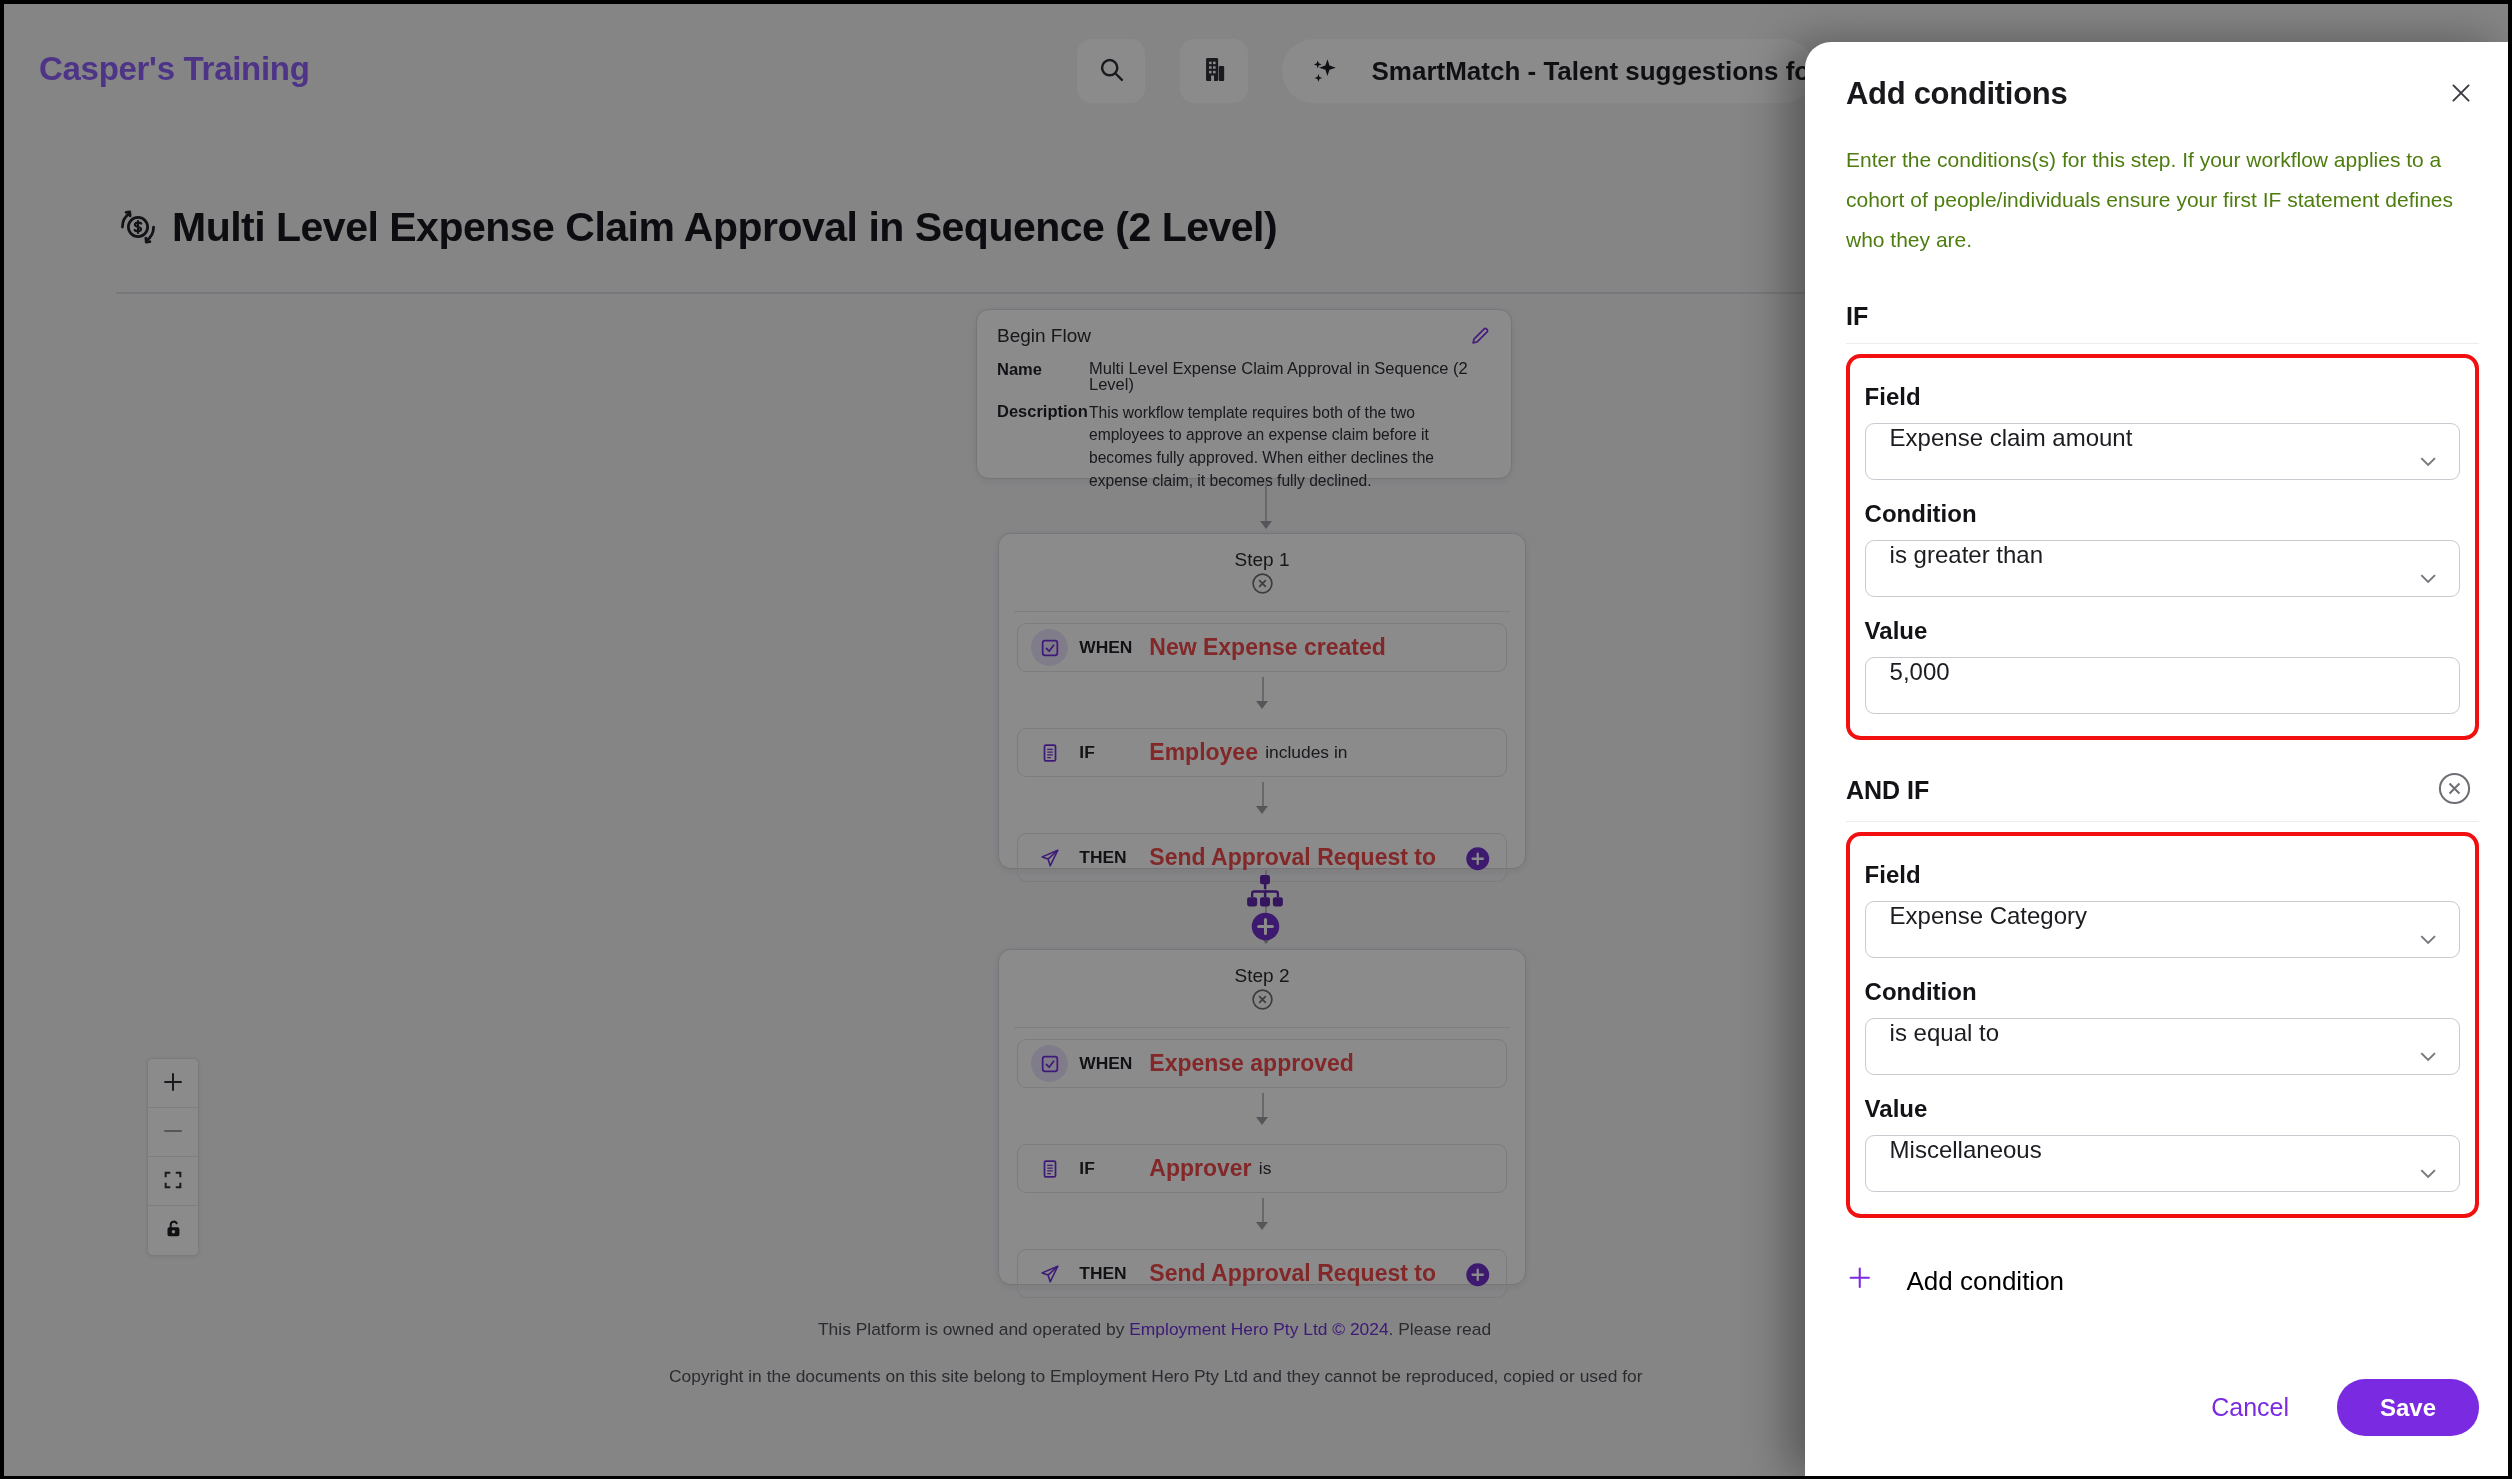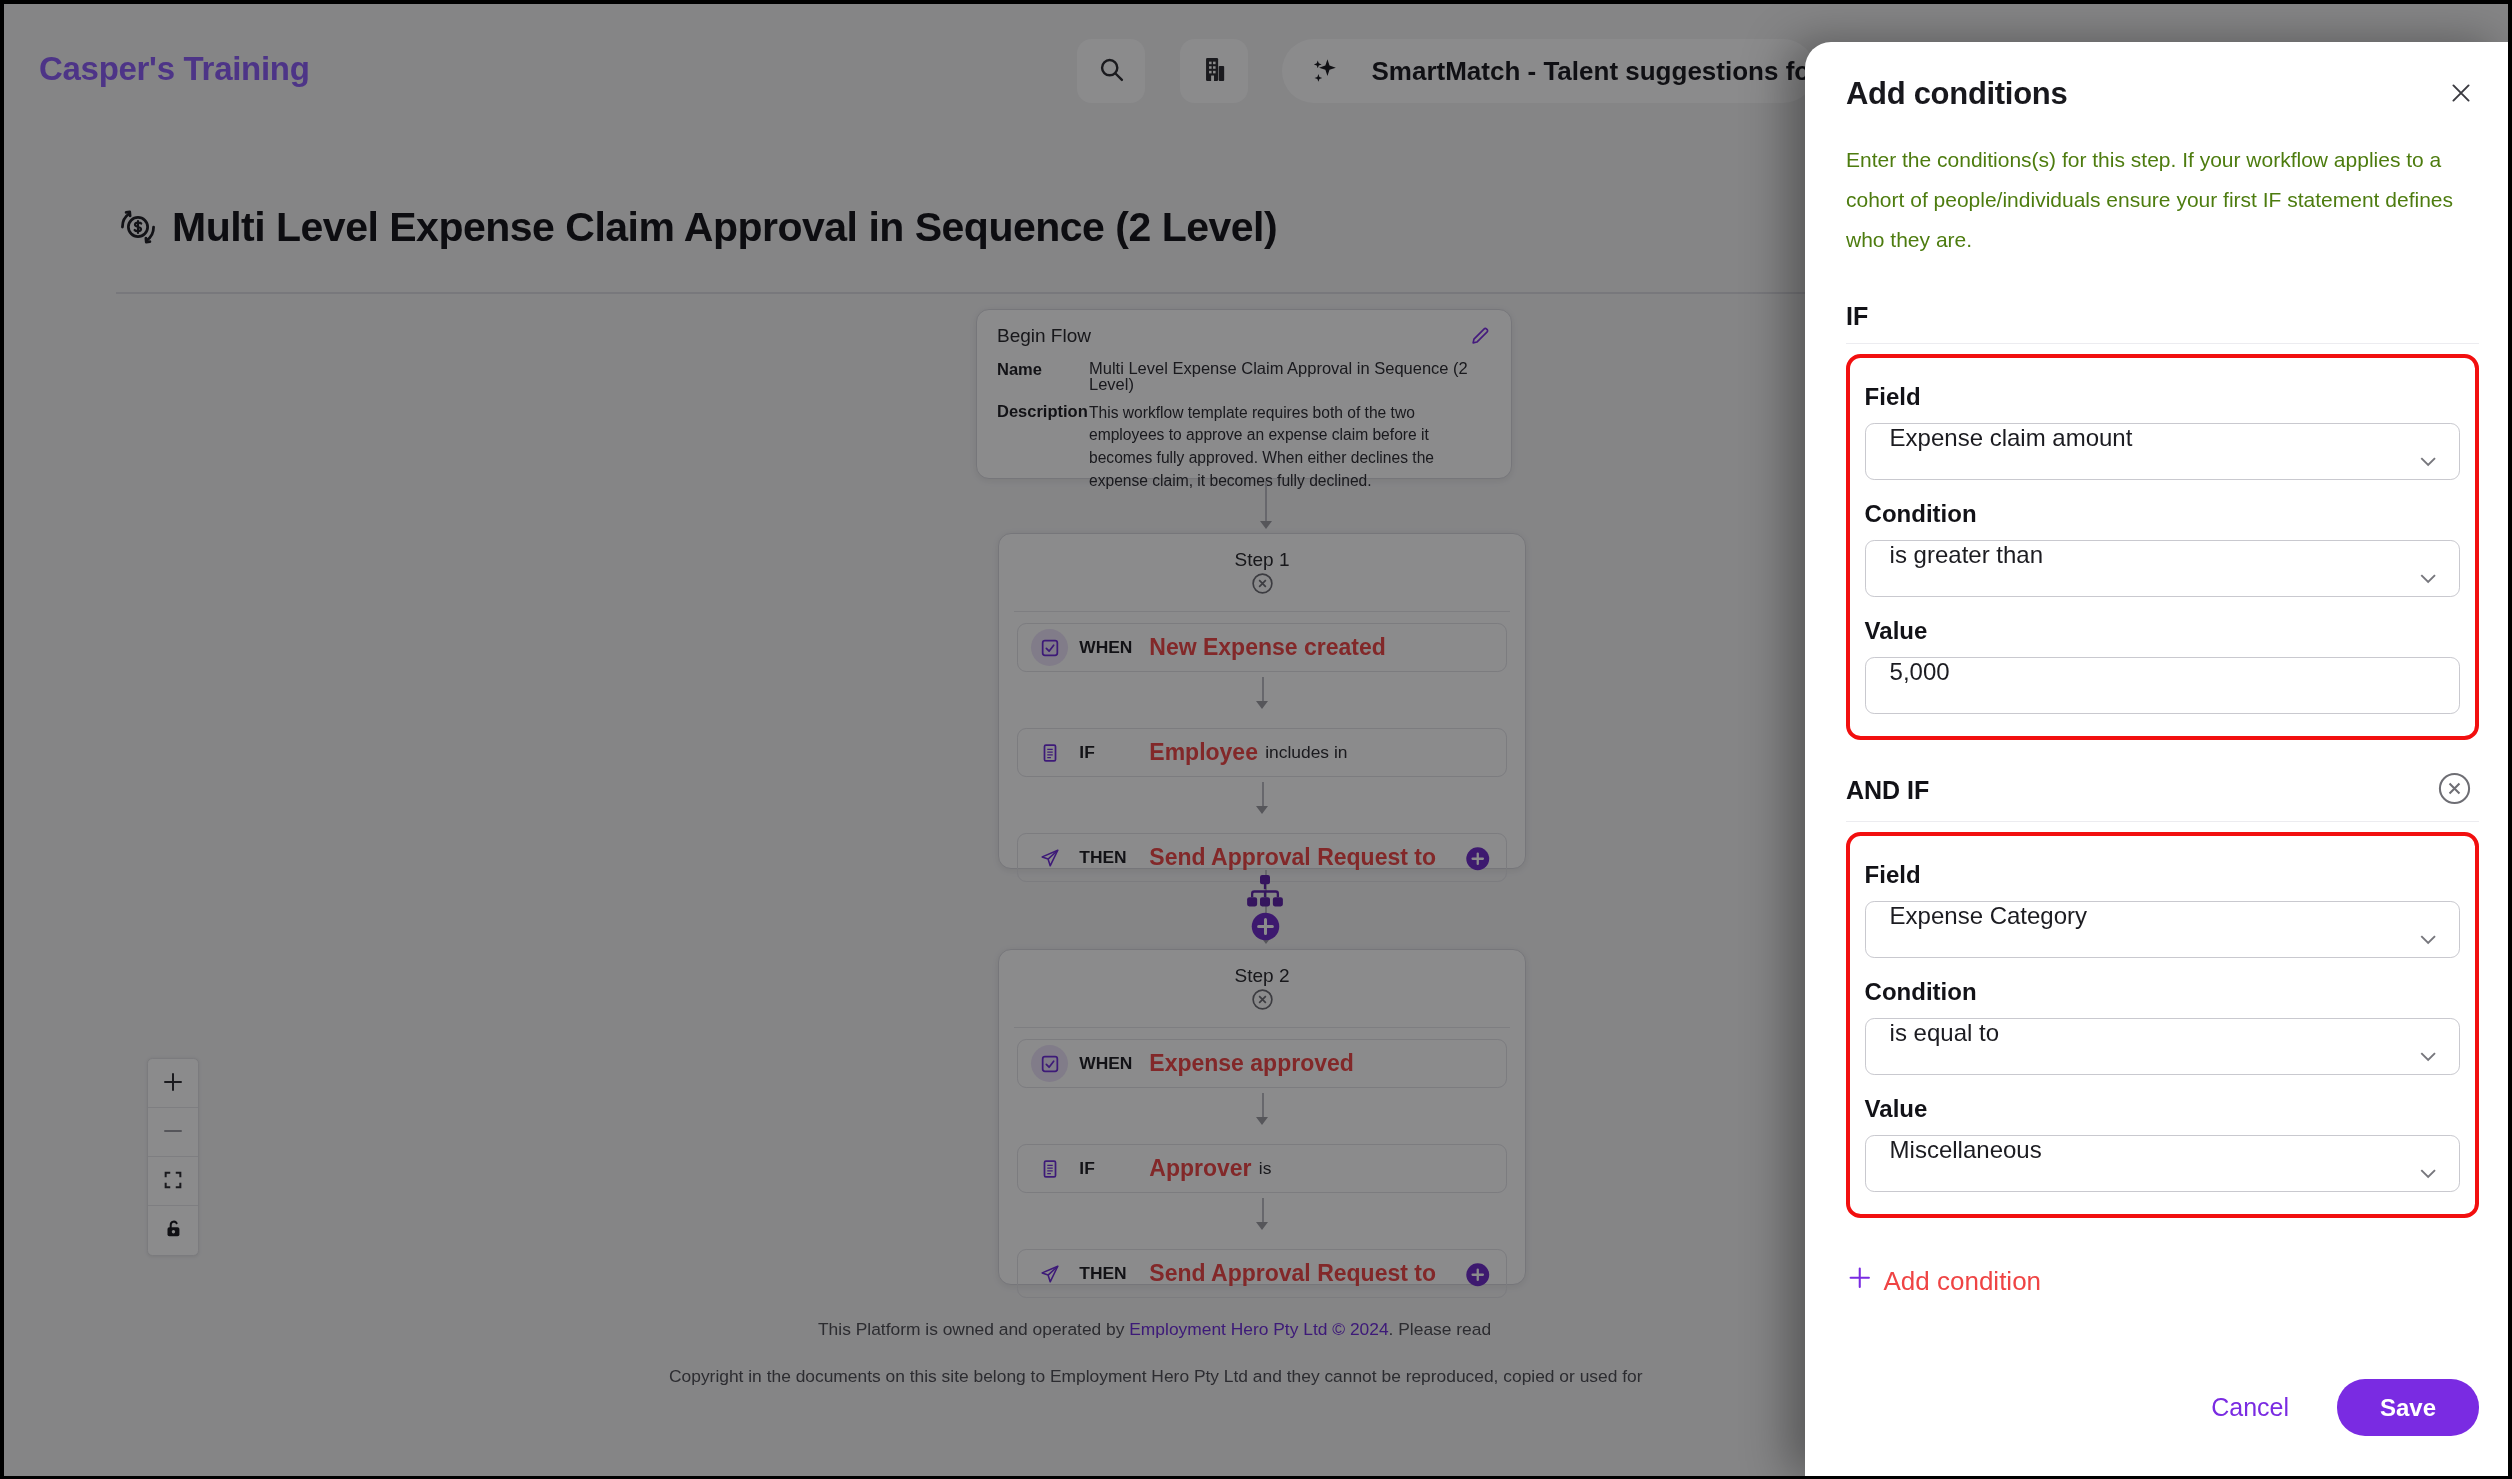--- a/index.html
+++ b/index.html
@@ -91,21 +91,21 @@
   .panel-desc { margin-top:27.5px; width:634px; font-size:21px; line-height:40px; color:#4d7c0f; }
   .section-row { margin-top:40px; display:flex; justify-content:space-between; align-items:center; }
   .section-label { font-size:25px; font-weight:700; color:#121217; }
   .section-divider { margin-top:12px; height:0.9px; background:#ececf0; }
   .red-box { margin-top:10px; border:4.6px solid #f20f0f; border-radius:14.6px; padding:5.5px 14.6px 22px; }
   .field-label { margin-top:20px; font-size:24px; font-weight:700; color:#121217; }
   .control { margin-top:12px; height:57px; border:1.8px solid #c9c9cf; border-radius:9.2px;
              display:flex; align-items:flex-start; padding:0 24px; font-size:24px; color:#1c1c21;
              position:relative; background:#fff; }
   .control .chev { position:absolute; right:22px; top:22px; }
-  .add-cond { margin-top:46px; display:flex; align-items:center; gap:10px; color:#ef4444;
+  .add-cond { margin-top:46px; display:flex; align-items:center; gap:33px; color:#000000;
               font-size:26px; cursor:pointer; width:max-content; }
   .panel-actions { margin-top:auto; display:flex; justify-content:flex-end; align-items:center; gap:48px; }
   .cancel-btn { font-size:25px; color:#7a2be2; font-weight:500; cursor:pointer; }
   .save-btn { width:142px; height:57px; border-radius:28px; background:#7a2be2; color:#fff;
               font-size:24px; font-weight:600; display:flex; align-items:center;
               justify-content:center; border:none; cursor:pointer; }
 </style>
 </head>
 <body>
 

